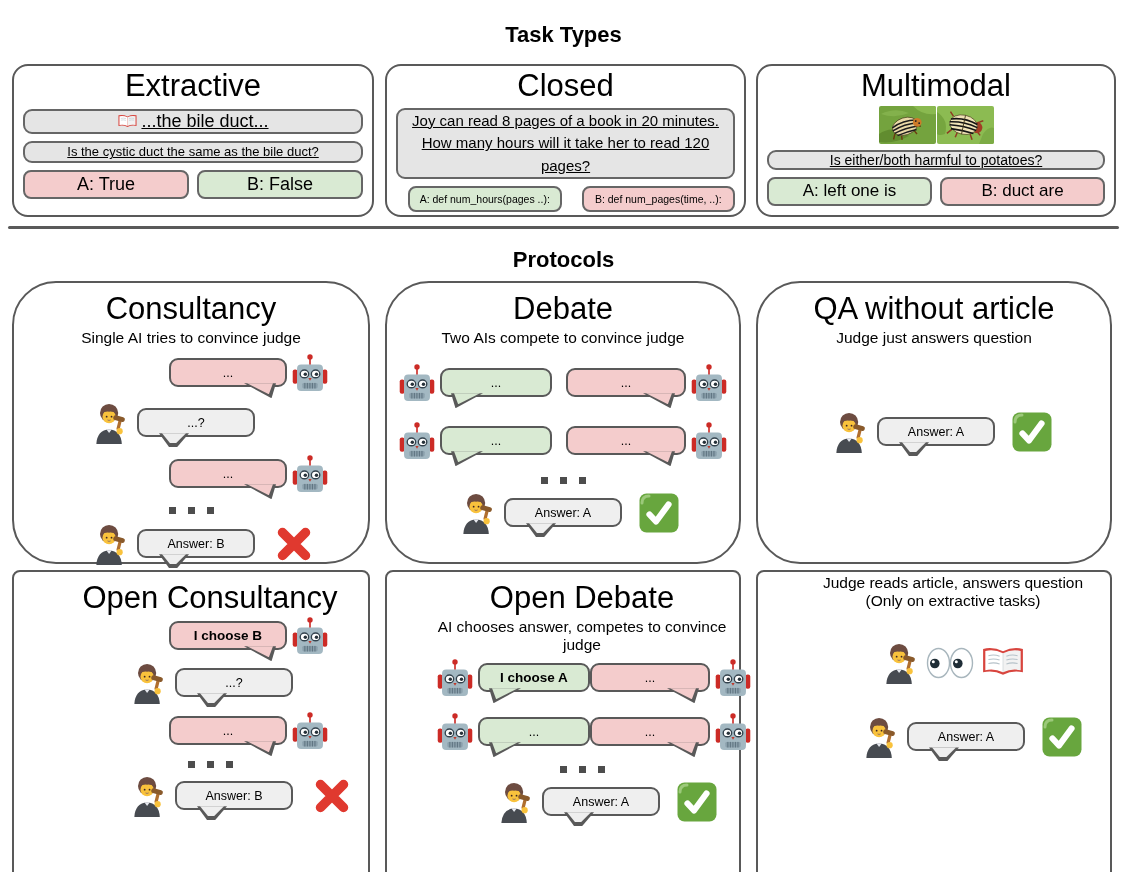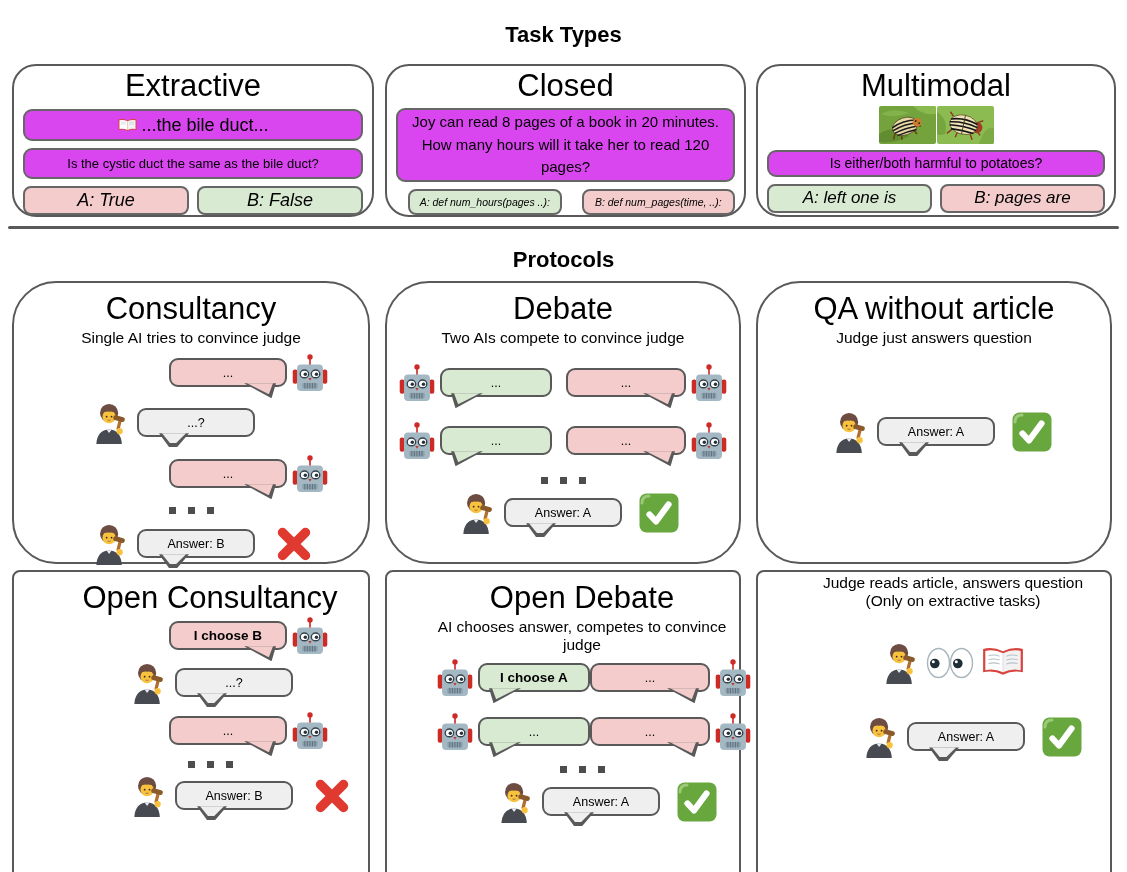--- a/index.html
+++ b/index.html
@@ -10,38 +10,38 @@
   }
   .sec-title{position:absolute;left:0;width:100%;text-align:center;
     font-size:22px;font-weight:bold;line-height:1.1;}
   #title-tasks{top:8px;}
   #title-protocols{top:233px;}
   .divider{position:absolute;top:226px;left:8px;width:1111px;height:3px;
     background:#5a5a5a;border-radius:2px;}
 
   .panel{position:absolute;background:#fff;border:2px solid #595959;
     box-sizing:border-box;display:flex;flex-direction:column;align-items:center;}
-  .panel.top{top:64px;height:153px;border-radius:24px;padding:3px 9px 0;}
+  .panel.top{top:64px;height:153px;border-radius:16px;padding:3px 9px 16px;}
   .panel.protoA{top:281px;height:283px;border-radius:44px;}
   .panel.protoB{top:570px;height:343px;border-radius:8px;padding-left:38px;}
 
   .panel-title{font-size:31px;font-weight:400;line-height:1.12;margin:0;}
   .proto .panel-title{margin-top:9px;}
   .proto-sub{font-size:15.5px;line-height:1.16;text-align:center;margin-top:2px;max-width:310px;}
 
-  .qbox{box-sizing:border-box;width:100%;background:#d946ef;border:2px solid #666;
+  .qbox{box-sizing:border-box;width:100%;background:#e5e5e5;border:2px solid #666;
     border-radius:9px;display:flex;align-items:center;justify-content:center;
-    text-align:center;gap:3px;}
+    text-align:center;gap:3px;text-decoration:underline;}
   .passage{height:33px;margin-top:5px;font-size:18px;}
   .q-extractive{height:31px;margin-top:7px;font-size:13px;}
   .q-closed{height:78px;margin-top:4px;font-size:15px;line-height:1.5;padding:0 8px;}
   .q-multimodal{height:27px;margin-top:6px;font-size:14px;}
   .ans-row{display:flex;gap:8px;width:100%;margin-top:7px;}
   .ans{flex:1;box-sizing:border-box;border:2px solid #666;border-radius:8px;
-    display:flex;align-items:center;justify-content:center;height:29px;font-size:18px;font-style:italic;}
+    display:flex;align-items:center;justify-content:center;height:29px;font-size:18px;}
   .ans.code{font-size:10.5px;height:26px;margin-left:12px;}
   .ans.mm{font-size:17px;}
   .fill-red{background:#f4cccc;}
   .fill-green{background:#d9ead3;}
   .imgs-row{display:flex;gap:1px;margin-top:2px;}
   .imgs-row svg{display:block;border-radius:2px;}
 
   .chat{width:100%;box-sizing:border-box;display:flex;flex-direction:column;}
   .crow{display:flex;align-items:center;width:100%;box-sizing:border-box;}
   .crow.right{justify-content:flex-end;padding-right:40px;gap:5px;}
@@ -140,21 +140,21 @@
             <ellipse cx="26.5" cy="19" rx="14" ry="9.6" fill="#efe2b6" stroke="#3c3114" stroke-width="0.6"></ellipse>
             <path d="M13 16 Q26.5 11.5 40 16 M12.5 19 Q26.5 15.5 40.5 19 M13 22 Q26.5 20 40 22 M15 25.5 Q26.5 24.5 38 25.5" stroke="#141414" stroke-width="1.6" fill="none"></path>
             <path d="M26.5 9.4 L26.5 28.6" stroke="#3c3114" stroke-width="0.8"></path>
           </g>
         </svg>
       </span>
   </div>
   <div class="qbox q-multimodal">Is either/both harmful to potatoes?</div>
   <div class="ans-row">
     <div class="ans mm fill-green">A: left one is</div>
-    <div class="ans mm fill-red">B: pages are</div>
+    <div class="ans mm fill-red">B: duct are</div>
   </div>
 </section>
 
 <div class="divider"></div>
 <h1 class="sec-title" id="title-protocols">Protocols</h1>
 
 <section class="panel proto protoA" style="left:12px;width:358px">
   <h2 class="panel-title">Consultancy</h2>
   <div class="proto-sub">Single AI tries to convince judge</div>
   <div class="chat">

